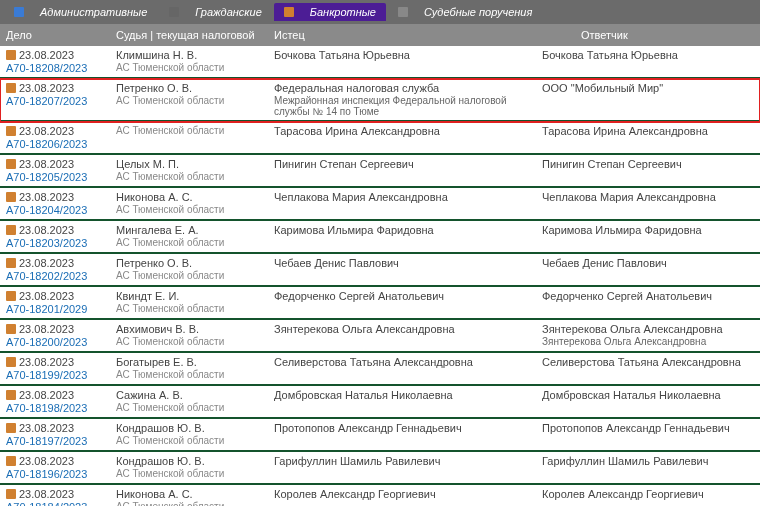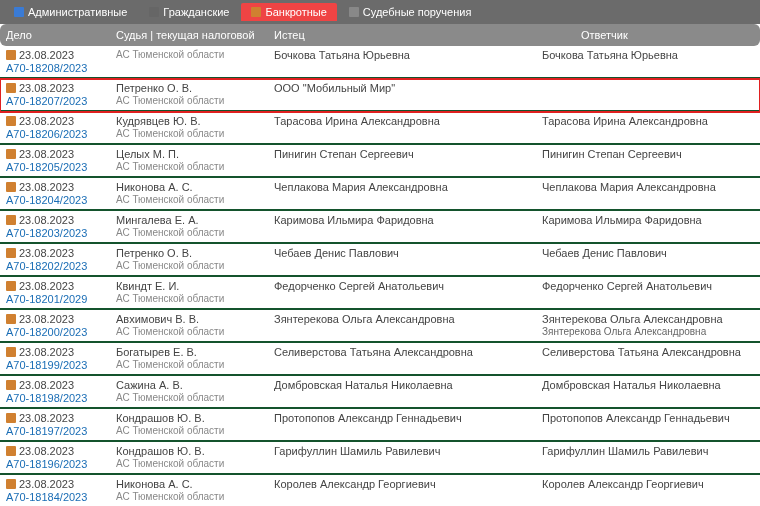--- a/index.html
+++ b/index.html
@@ -1,25 +1,25 @@
 <!DOCTYPE html>
 <html><head>
 <meta charset="utf-8">
 <style>
 * { margin: 0; padding: 0; box-sizing: border-box; }
 body { font-family: Arial, sans-serif; font-size: 11px; background: #fff; width: 760px; }
 .tabs { display: flex; background: #6b6b6b; height: 24px; align-items: center; padding-left: 4px; gap: 2px; }
-.tab { display: flex; align-items: center; gap: 4px; padding: 3px 10px; color: #fff; font-size: 11px; cursor: pointer; }
+.tab { display: flex; align-items: center; gap: 16px; padding: 3px 10px; color: #fff; font-size: 11px; cursor: pointer; font-style: italic; }
 .tab .ticon { width: 10px; height: 10px; display: inline-block; border-radius: 1px; }
-.tab.active { background: #ef4444; border-radius: 2px 2px 0 0; }
+.tab.active { background: #4c1d95; border-radius: 2px 2px 0 0; }
 .ticon-a { background: #3a7bd5; }
 .ticon-g { background: #666; }
 .ticon-b { background: #d08030; }
 .ticon-s { background: #888; }
-.header-row { display: flex; background: #8a8a8a; color: #fff; height: 22px; align-items: center; font-size: 11px; border-radius: 6px; }
+.header-row { display: flex; background: #8a8a8a; color: #fff; height: 22px; align-items: center; font-size: 11px; }
 .col-case { width: 112px; padding-left: 6px; }
 .col-judge { width: 158px; padding-left: 4px; }
 .col-plaintiff { width: 268px; padding-left: 4px; }
 .col-defendant { flex: 1; padding-left: 4px; margin-left: 39px; }
 .rows { }
 .row { display: flex; border-bottom: 2px solid #14532d; min-height: 30px; padding: 3px 0; }
 .row.highlighted { outline: 2px solid #e02020; outline-offset: -1px; }
 .case-cell { width: 112px; padding-left: 6px; display: flex; flex-direction: column; gap: 1px; }
 .case-date { display: flex; align-items: center; gap: 3px; color: #444; }
 .case-icon { width: 10px; height: 10px; background: #d08030; display: inline-block; border-radius: 1px; }
@@ -64,20 +64,21 @@
 <div class="rows">
     <div class="row">
       <div class="case-cell">
         <div class="case-date">
           <span class="case-icon"></span>
           <span>23.08.2023</span>
         </div>
         <div class="case-num">А70-18208/2023</div>
       </div>
       <div class="judge-cell">
+        <div class="judge-name">Климшина Н. В.</div>
         <div class="court">АС Тюменской области</div>
       </div>
       <div class="plaintiff-cell">
         <div>Бочкова Татьяна Юрьевна</div>
       </div>
       <div class="defendant-cell">
         <div>Бочкова Татьяна Юрьевна</div>
       </div>
     </div>
     <div class="row highlighted">
@@ -85,34 +86,37 @@
         <div class="case-date">
           <span class="case-icon"></span>
           <span>23.08.2023</span>
         </div>
         <div class="case-num">А70-18207/2023</div>
       </div>
       <div class="judge-cell">
         <div class="judge-name">Петренко О. В.</div>
         <div class="court">АС Тюменской области</div>
       </div>
+      <div class="plaintiff-cell">
+        <div>Федеральная налоговая служба</div>
+        <div class="plaintiff-line2">Межрайонная инспекция Федеральной налоговой службы № 14 по Тюме</div>
+      </div>
       <div class="defendant-cell">
         <div>ООО "Мобильный Мир"</div>
       </div>
     </div>
     <div class="row">
       <div class="case-cell">
         <div class="case-date">
           <span class="case-icon"></span>
           <span>23.08.2023</span>
         </div>
         <div class="case-num">А70-18206/2023</div>
       </div>
       <div class="judge-cell">
-        <div class="judge-name">Кудрявцев Ю. В.</div>
         <div class="court">АС Тюменской области</div>
       </div>
       <div class="plaintiff-cell">
         <div>Тарасова Ирина Александровна</div>
       </div>
       <div class="defendant-cell">
         <div>Тарасова Ирина Александровна</div>
       </div>
     </div>
     <div class="row">

